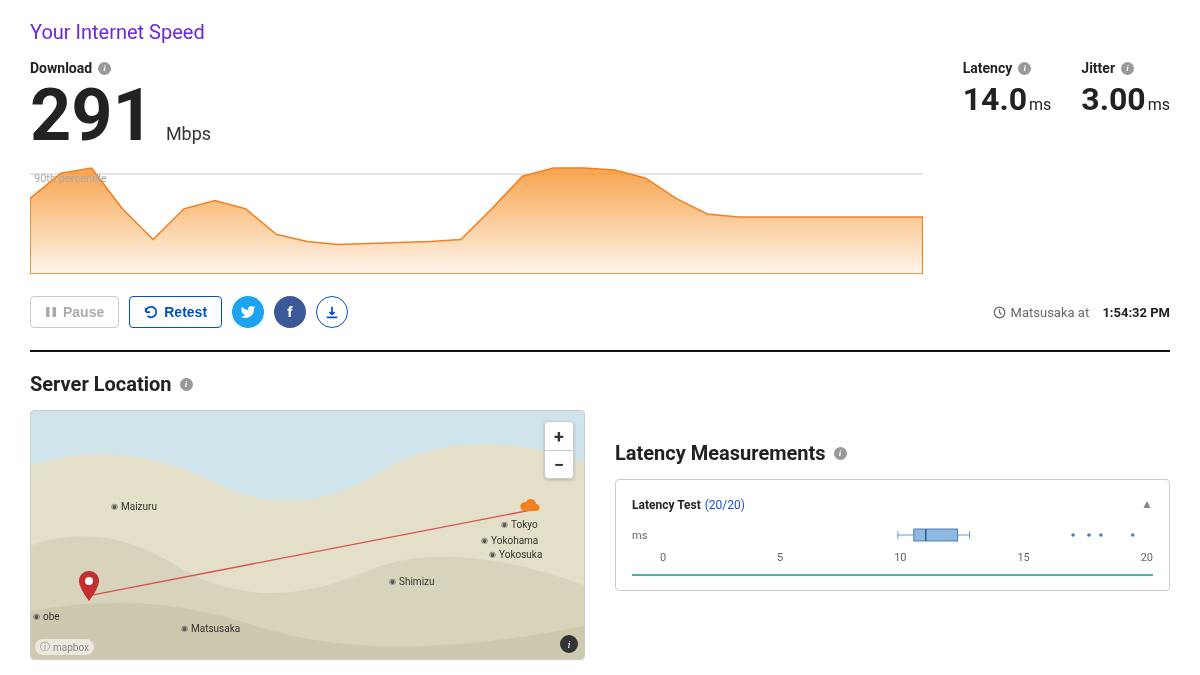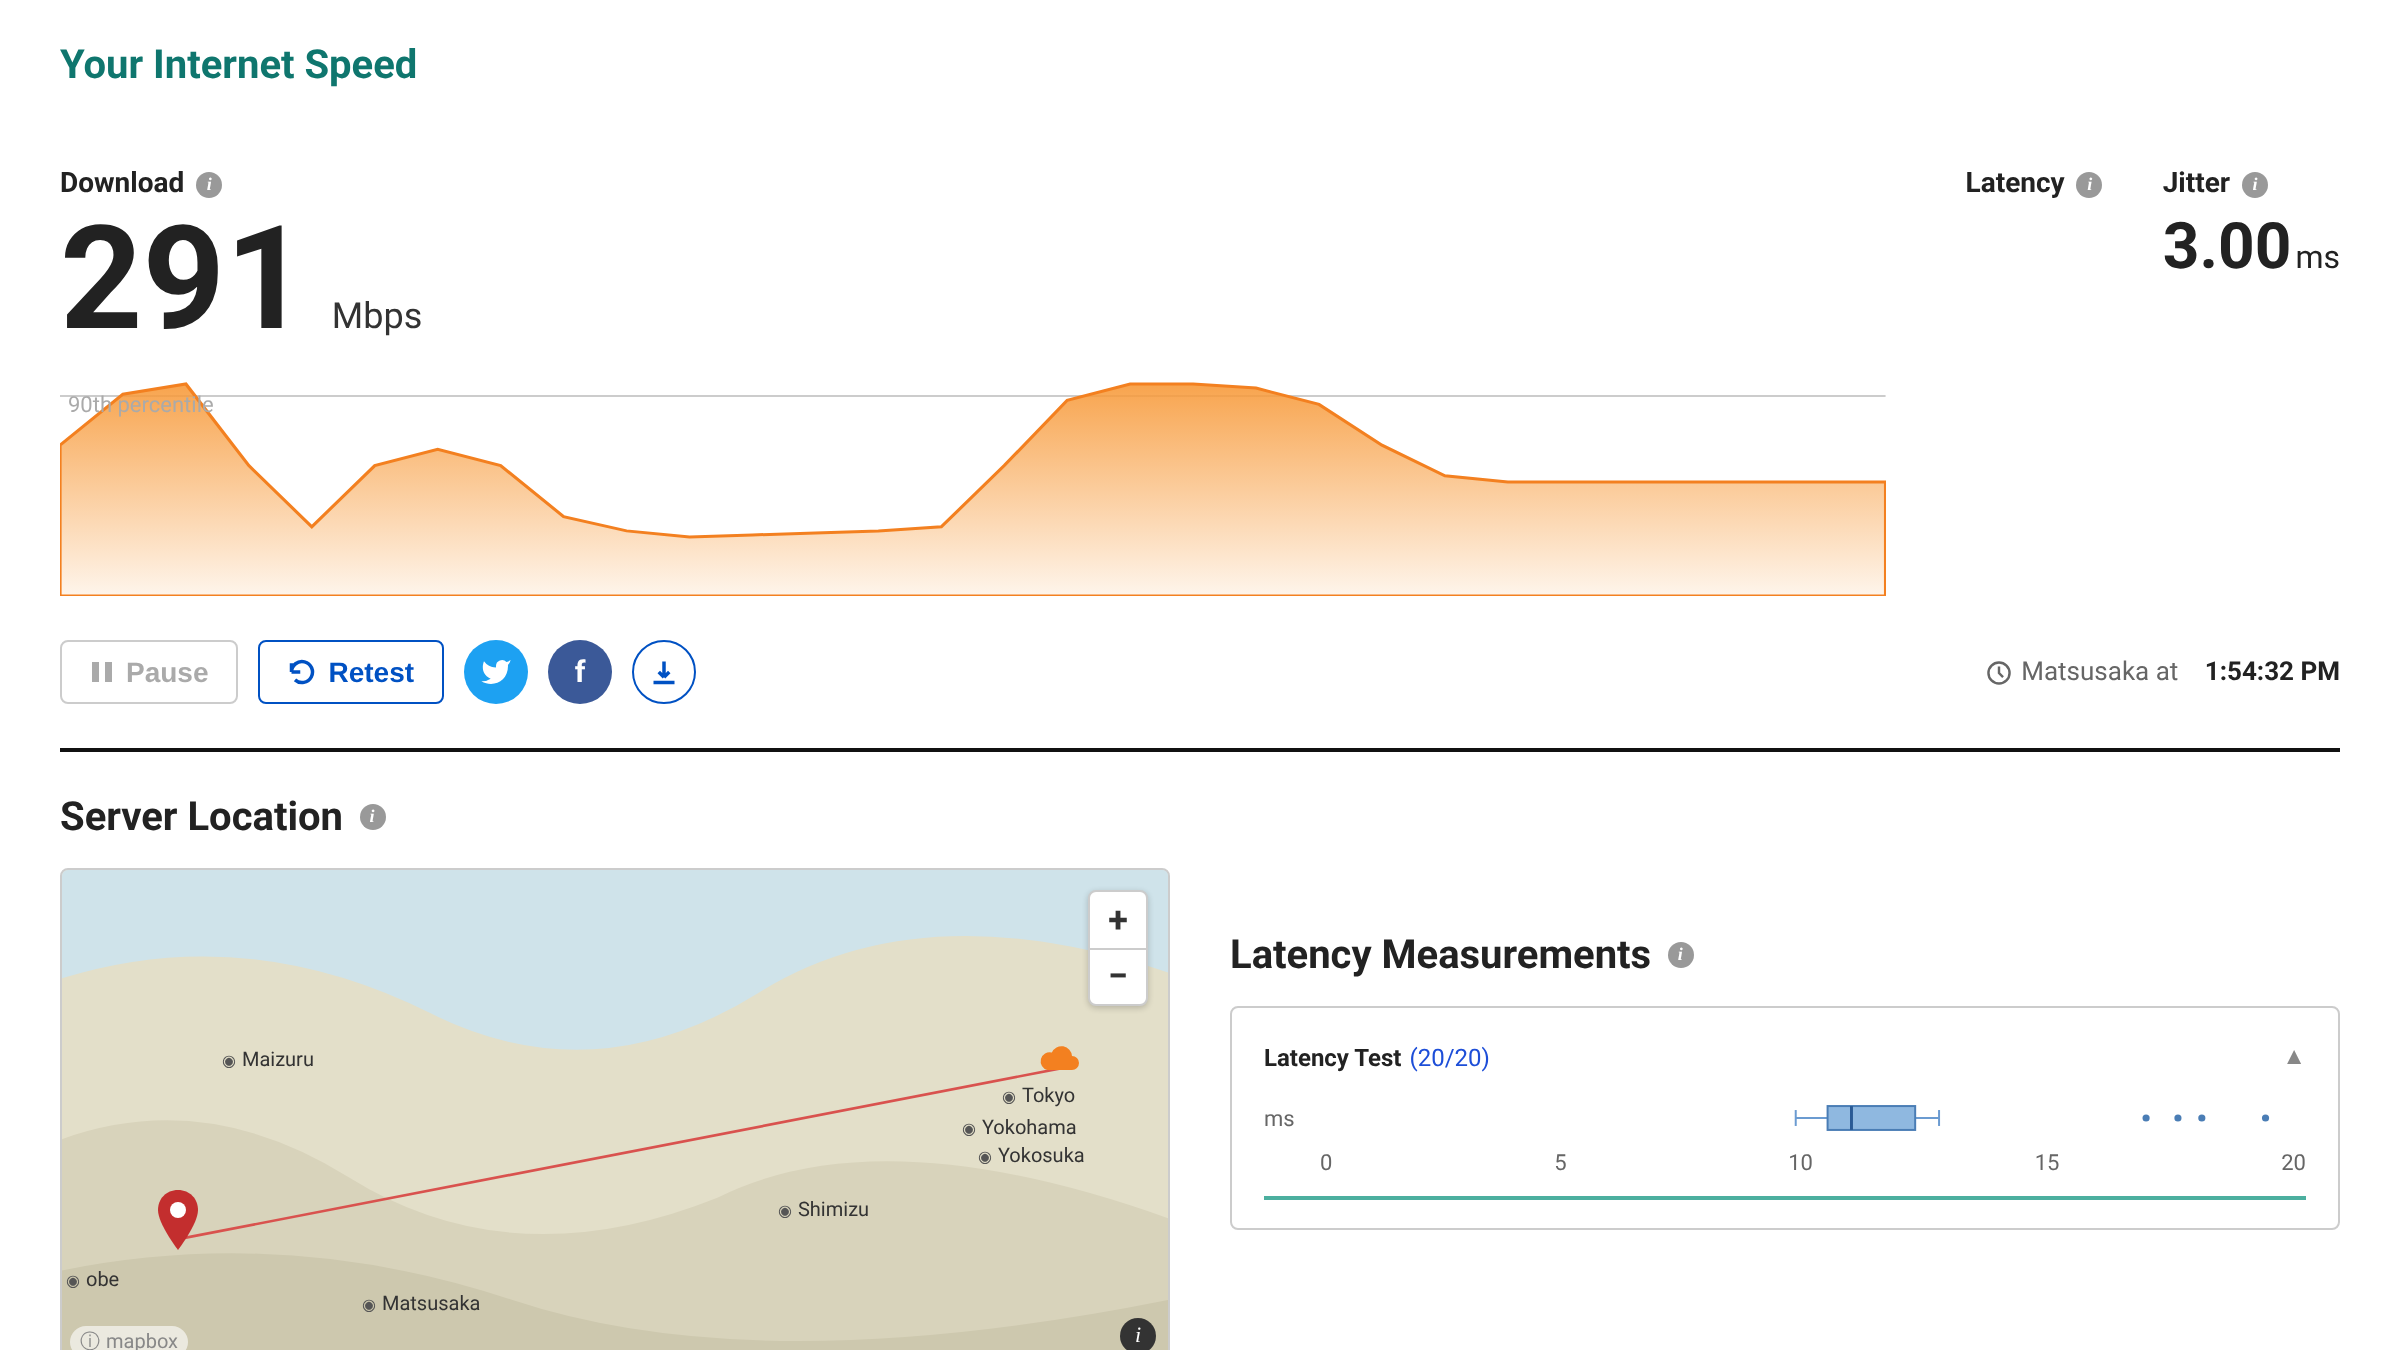--- a/index.html
+++ b/index.html
@@ -4,23 +4,23 @@
 <style>
   * { box-sizing: border-box; margin: 0; padding: 0; }
   body {
     font-family: -apple-system, BlinkMacSystemFont, "Segoe UI", Roboto, "Helvetica Neue", Arial, sans-serif;
     background: #fff;
     color: #222;
     padding: 20px 30px;
   }
   .page-title {
     font-size: 20px;
-    font-weight: 700;
-    margin-bottom: 40px;
-    color: #0f766e;
+    font-weight: 400;
+    margin-bottom: 16px;
+    color: #6d28d9;
   }
   .top-row {
     display: flex;
     justify-content: space-between;
     align-items: flex-start;
     gap: 40px;
   }
   .download-section {
     flex: 1;
   }
@@ -333,20 +333,23 @@
       </svg>
       <span class="percentB-label percentile-label">90th percentile</span>
     </div>
   </div>
 
   <div class="side-metrics">
     <div>
       <div class="metric-label">
         <span>Latency</span>
         <span class="info-icon">i</span>
+      </div>
+      <div>
+        <span class="side-metric-value">14.0</span><span class="side-metric-unit">ms</span>
       </div>
     </div>
     <div>
       <div class="metric-label">
         <span>Jitter</span>
         <span class="info-icon">i</span>
       </div>
       <div>
         <span class="side-metric-value">3.00</span><span class="side-metric-unit">ms</span>
       </div>

